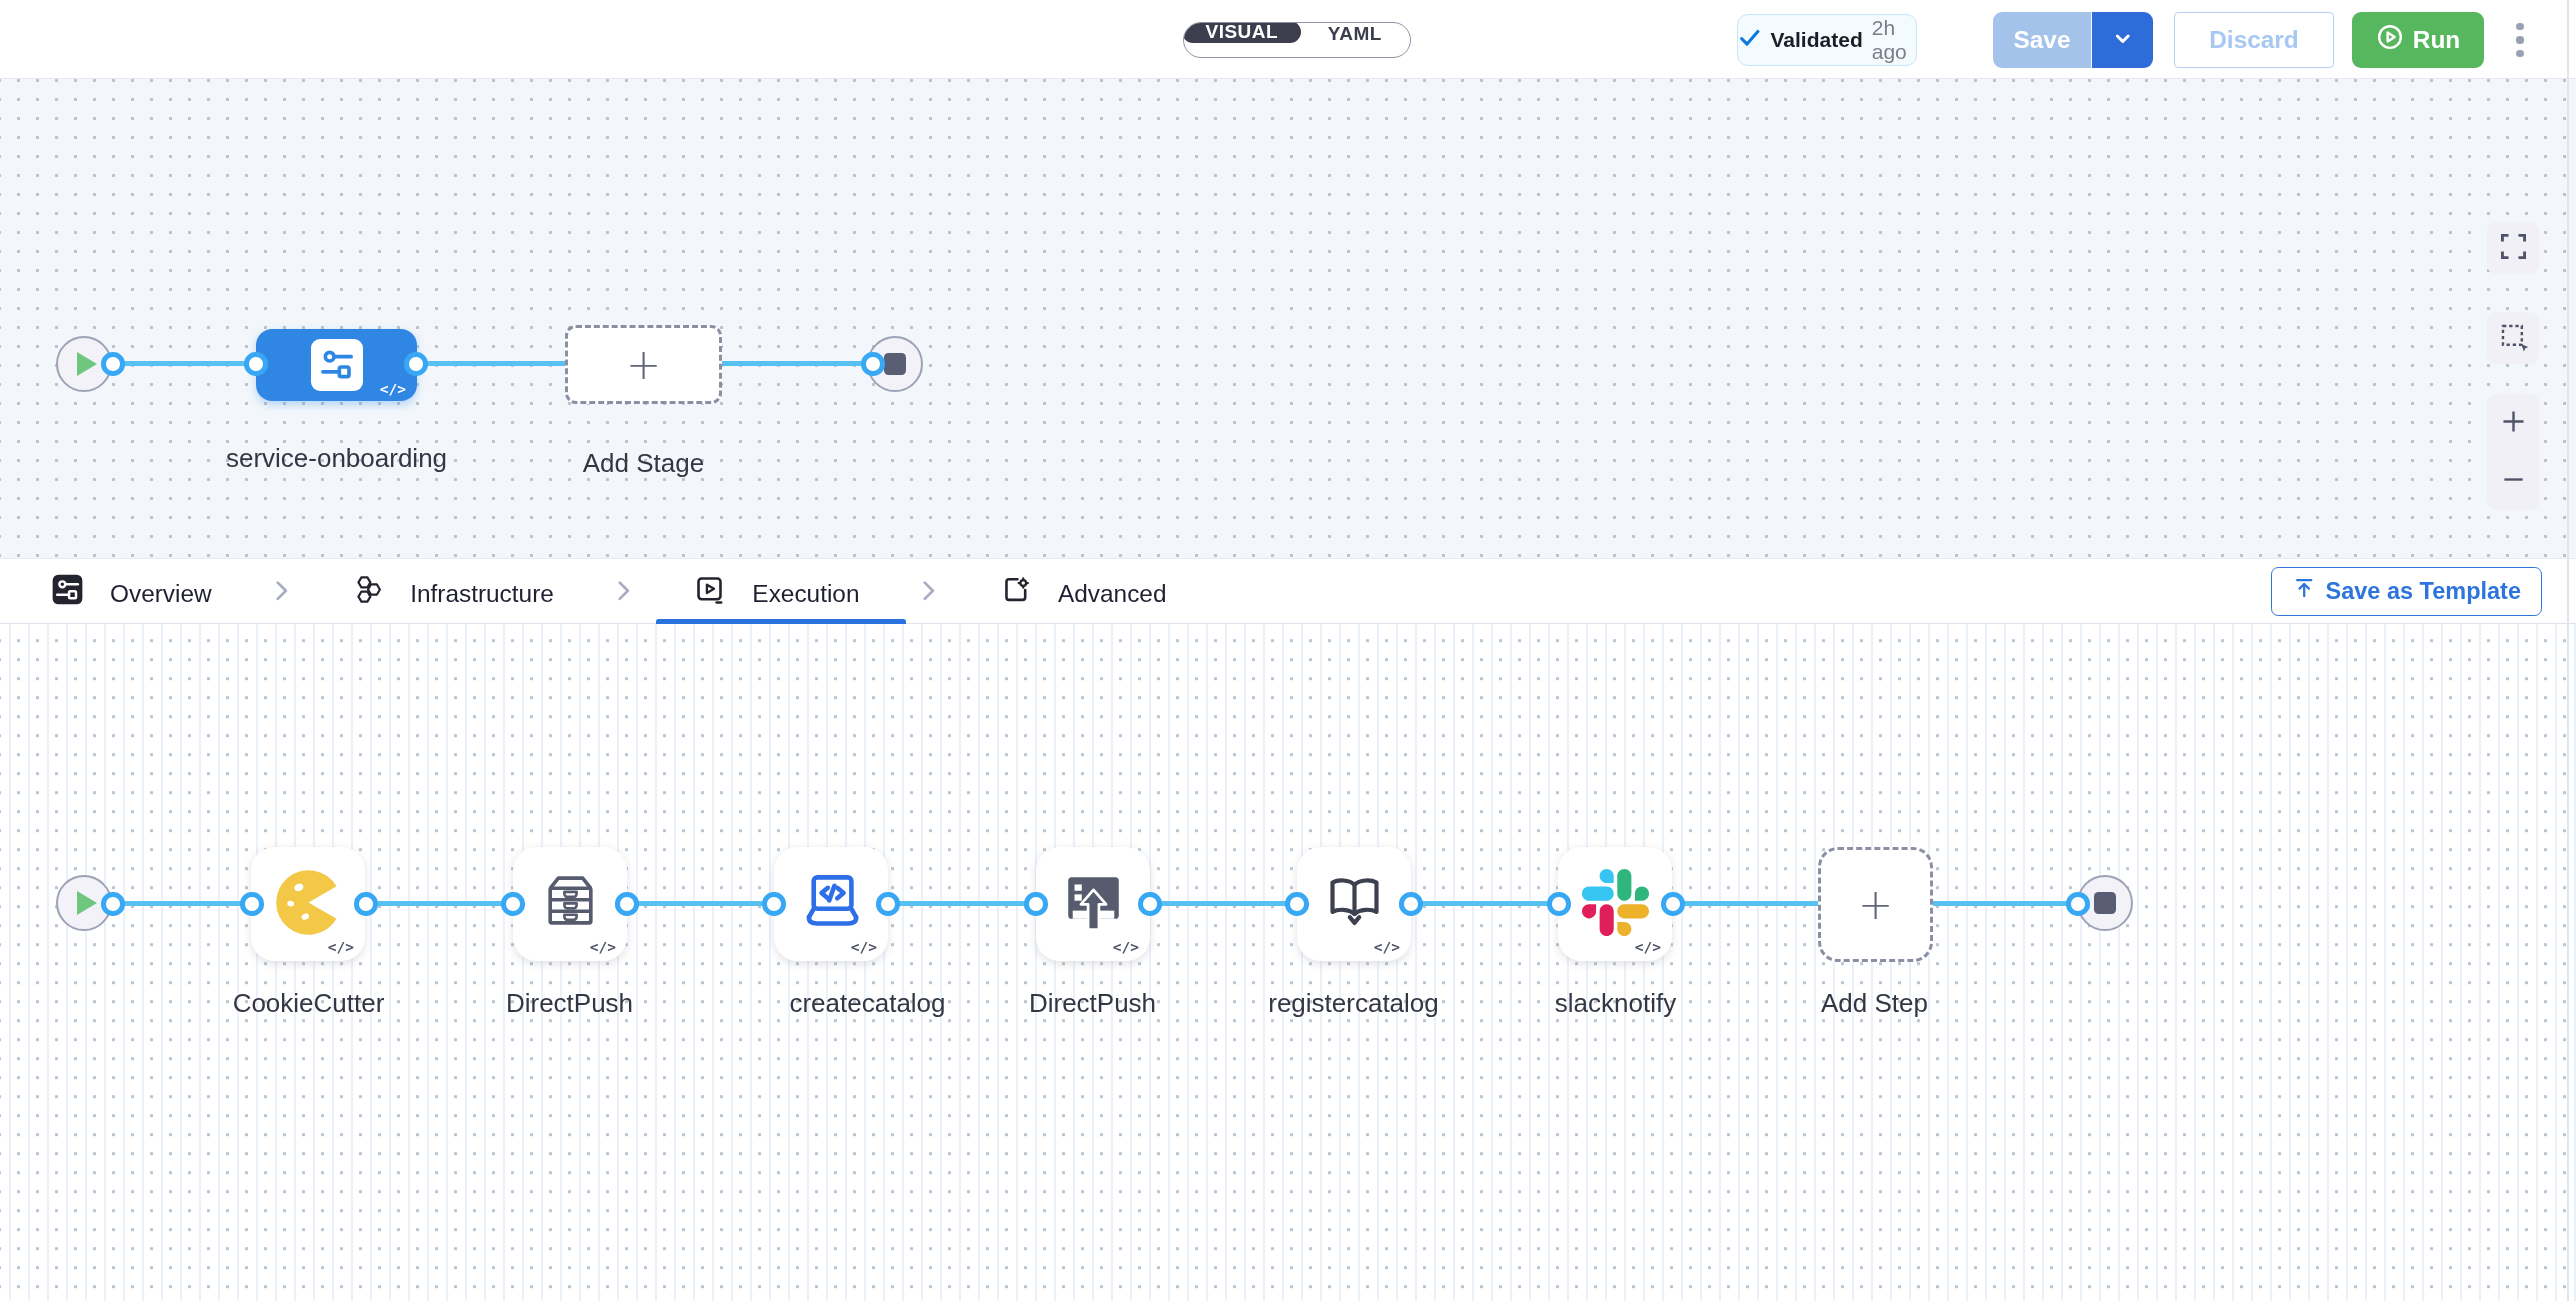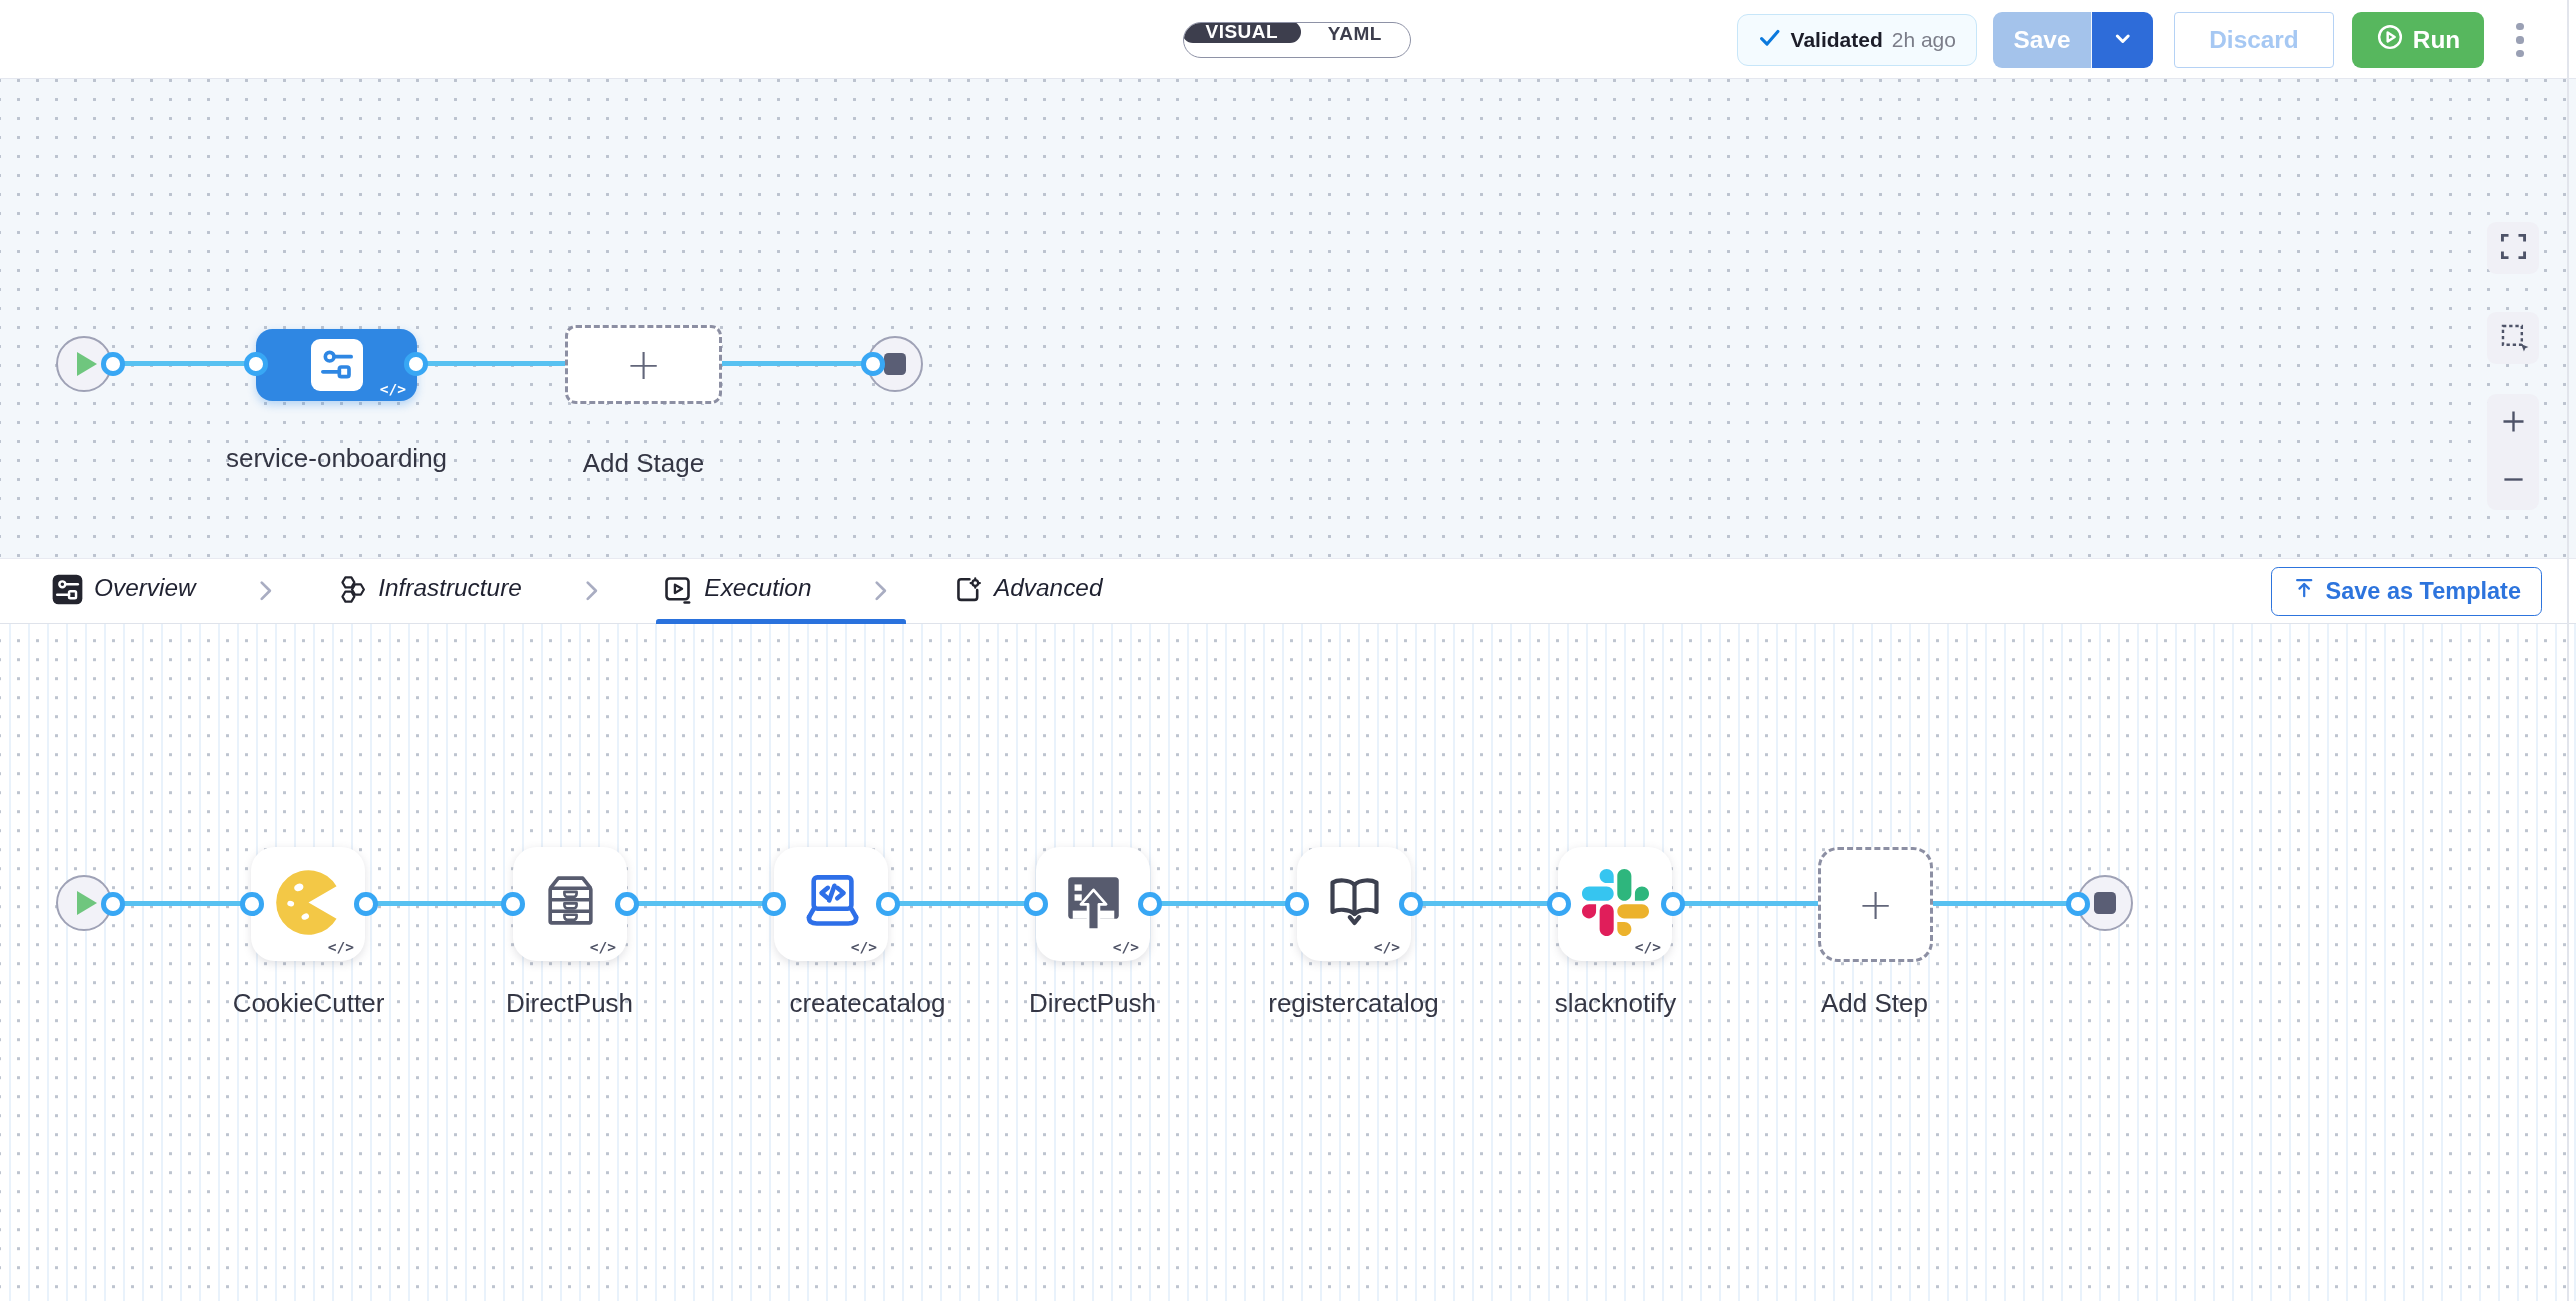--- a/index.html
+++ b/index.html
@@ -12,21 +12,21 @@
   .hgroup-left { position:absolute; left:43px; top:0; height:79px; display:flex; align-items:center; gap:20px; }
   .page-title { font-size:33px; font-weight:bold; color:#1e2029; letter-spacing:-0.3px; }
   .edit-btn { background:none; border:none; cursor:pointer; display:flex; align-items:center; }
 
   .mode-toggle { position:absolute; left:1183px; top:22px; width:228px; height:36px; border:1.8px solid #8e92a6;
                  border-radius:18px; background:#fff; display:flex; align-items:flex-start; overflow:hidden; }
   .mode-seg { flex:1; display:flex; align-items:center; justify-content:center; font-size:19px; font-weight:bold;
               letter-spacing:0.5px; color:#3d3e4d; cursor:pointer; border:none; background:transparent; }
   .mode-seg.active { background:#3d3e4d; color:#fff; border-radius:16.3px; margin:-1.8px; flex:1.08; }
 
-  .validated-pill { position:absolute; left:1737px; top:13.6px; width:240px; height:52px; background:#f4fbff;
+  .validated-pill { position:absolute; left:1737px; top:13.6px; width:180px; height:52px; background:#f4fbff;
                     border:1.4px solid #c7e6f9; border-radius:11px; display:flex; align-items:center;
                     justify-content:center; gap:9px; }
   .validated-label { font-size:21px; font-weight:600; color:#1c1d29; }
   .validated-time { font-size:21px; color:#7b7d89; }
 
   .save-split { position:absolute; left:1993px; top:11.8px; height:56px; display:flex; }
   .save-btn { width:98px; height:56px; background:#a4c3eb; color:#fff; font-size:24.4px; font-weight:bold;
               border:none; border-radius:9px 0 0 9px; cursor:pointer; }
   .save-caret { width:62px; height:56px; background:#2e6cd9; border:none; border-left:1.8px solid rgba(255,255,255,0.95);
                 border-radius:0 9px 9px 0; cursor:pointer; display:flex; align-items:center; justify-content:center; }
@@ -86,21 +86,21 @@
   .fit-btn { top:143px; height:52px; }
   .select-btn { top:233px; height:52px; }
   .zoom-pair { position:absolute; left:2487px; top:315px; width:52px; height:116px; background:#f0f0f6;
                border-radius:9px; display:flex; flex-direction:column; z-index:10; }
   .zoom-pair button { flex:1; background:none; border:none; cursor:pointer; display:flex; align-items:center; justify-content:center; }
 
   
   .tabbar { position:absolute; left:0; top:558px; width:2576px; height:66px; background:#fff;
             border-top:0.9px solid #e8eaf1; border-bottom:0.9px solid #dfe3eb; display:flex; align-items:center;
             padding-left:52px; z-index:20; }
-  .tab { display:flex; align-items:flex-start; gap:11px; cursor:pointer;font-style:italic; }
+  .tab { display:flex; align-items:flex-end; gap:27px; cursor:pointer; }
   .tab-label { font-size:24.4px; font-weight:500; color:#1f2130; }
   .tab-chevron { margin:0 63px; display:flex; align-items:center; }
   .active-underline { position:absolute; left:656px; bottom:-0.9px; width:250px; height:5.4px; background:#2a72dd;
                       border-radius:2.7px 2.7px 0 0; }
   .save-template-btn { position:absolute; right:34px; top:8.1px; height:49px; padding:0 20px; background:#fff;
                        border:1.8px solid #2d74dd; border-radius:7.2px; color:#2d74dd; font-size:23.5px; font-weight:600;
                        display:flex; align-items:center; gap:9px; cursor:pointer; }
 </style>
 </head>
 <body>

